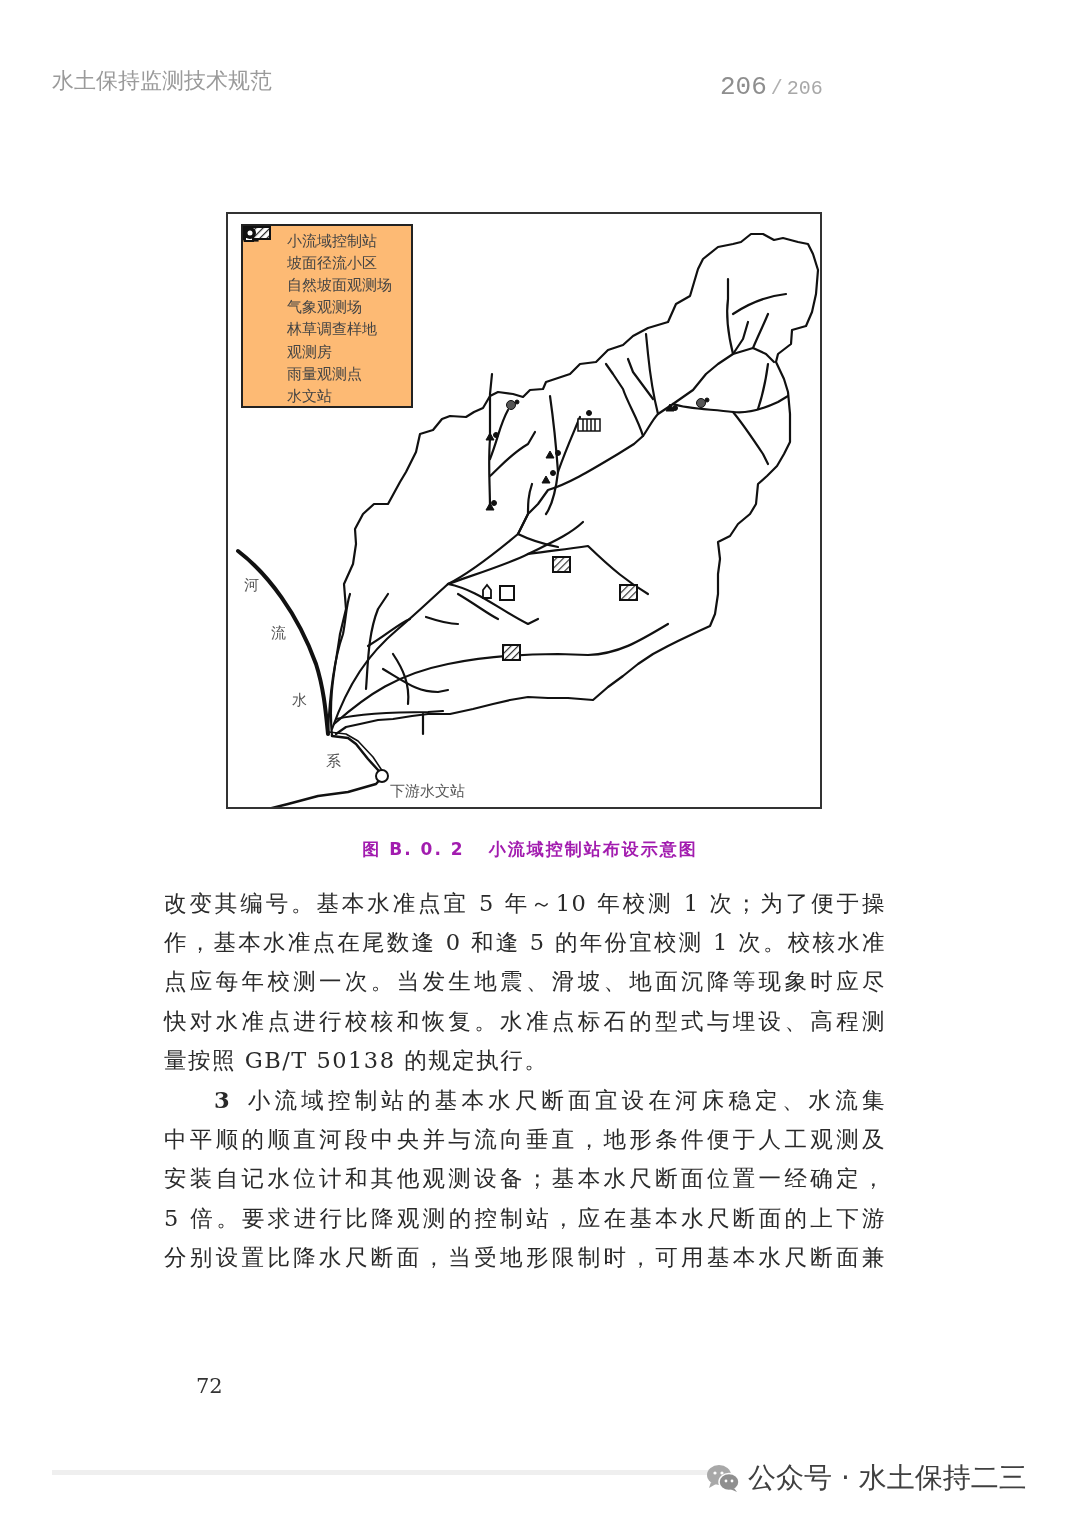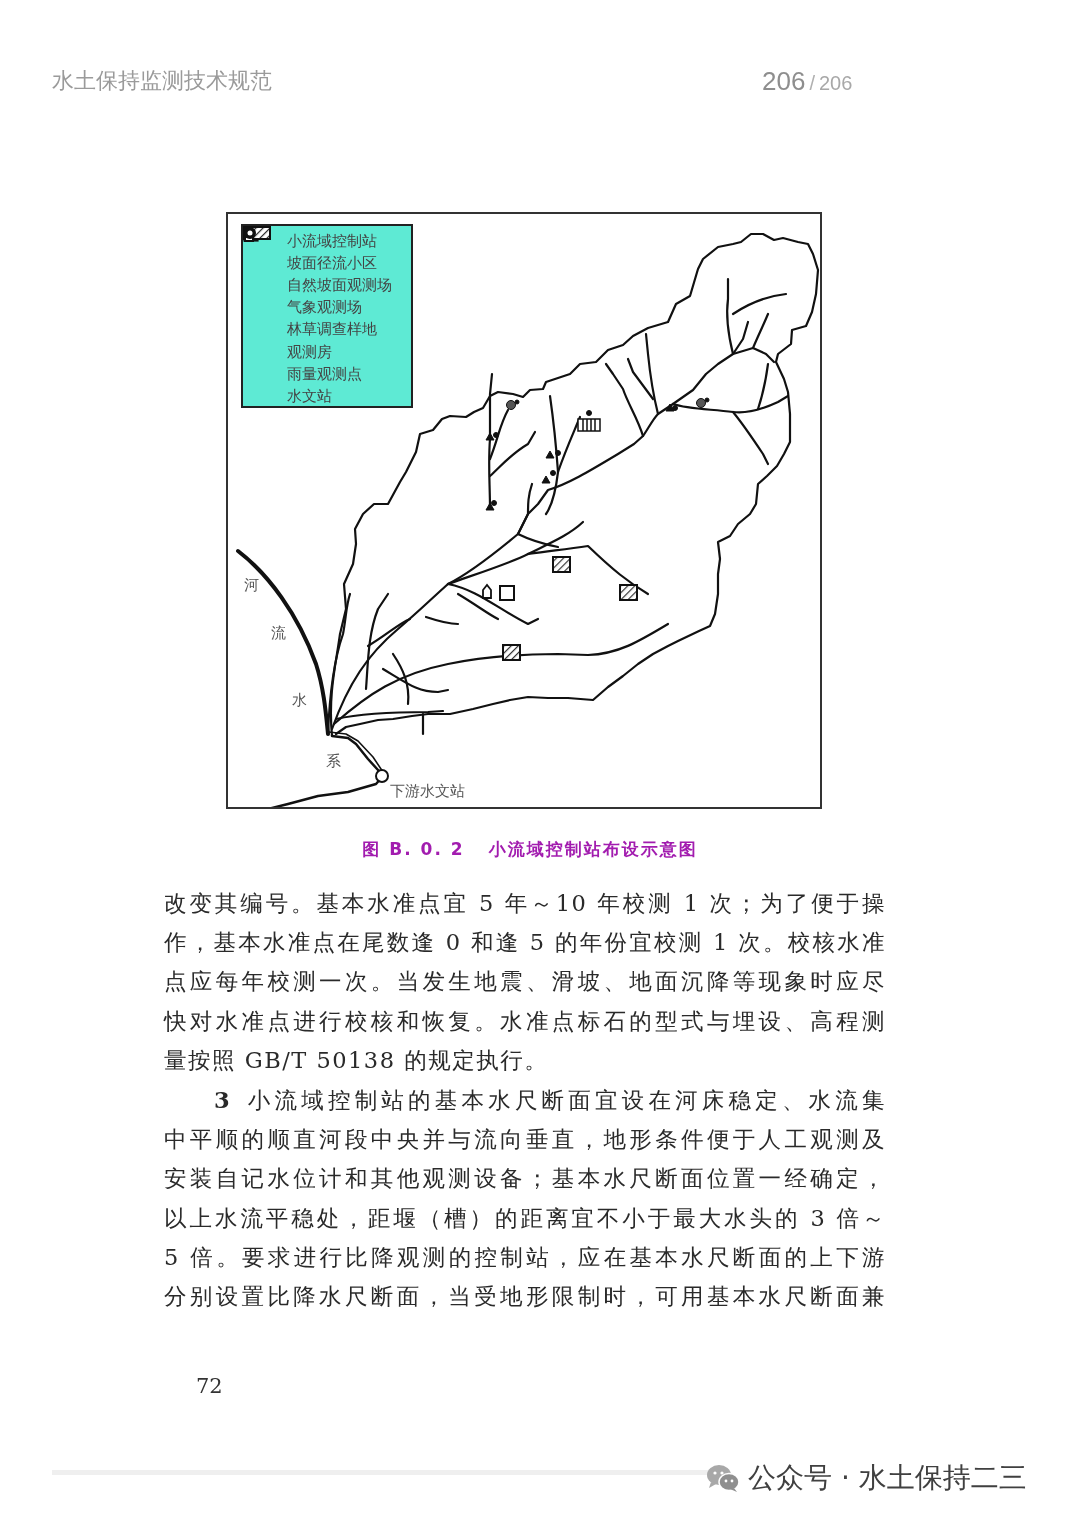--- a/index.html
+++ b/index.html
@@ -1,26 +1,26 @@
 <!DOCTYPE html>
 <html><head>
 <meta charset="utf-8">
 <style>
   html, body { margin:0; padding:0; }
   body { width:1080px; height:1527px; background:#ffffff; position:relative; overflow:hidden;
          font-family:"DejaVu Serif","Liberation Serif",serif; color:#222; }
   .hdr-title { position:absolute; left:52px; top:66px; font-family:"DejaVu Sans","Liberation Sans",sans-serif;
                font-size:22px; color:#9a9a9a; letter-spacing:0px;text-align:right; }
-  .hdr-page { position:absolute; left:720px; top:66px; font-family:Liberation Sans, sans-serif; color:#9a9a9a;margin-left:42px; }
+  .hdr-page { position:absolute; left:720px; top:72px; font-family:Liberation Mono, monospace; color:#9a9a9a; }
   .hdr-page .cur { font-size:26px; color:#8e8e8e; }
   .hdr-page .sep { font-size:20px; margin:0 4px; color:#b0b0b0; }
   .hdr-page .tot { font-size:20px; color:#a8a8a8; }
   .figure { position:absolute; left:226px; top:212px; width:596px; height:597px; border:2px solid #333; box-sizing:border-box; background:#fff; }
   .figure svg { position:absolute; left:0; top:0; }
-  .legend { position:absolute; left:13px; top:10px; width:172px; height:184px; border:2px solid #222; box-sizing:border-box; background:#5eead4; padding:4px 0 12px 6px; }
+  .legend { position:absolute; left:13px; top:10px; width:172px; height:184px; border:2px solid #222; box-sizing:border-box; background:#fdba74; padding:4px 0 12px 6px; }
   .legend-row { display:flex; align-items:center; height:22.2px; font-size:15px; color:#444; }
   .legend-sym { width:30px; display:flex; justify-content:center; align-items:center; margin-right:8px; }
   .map-label { position:absolute; font-size:15px; color:#555; }
   .caption { position:absolute; left:0; width:1060px; top:838px; text-align:center; font-size:17px; font-weight:bold; color:#a21caf;
              font-family:"DejaVu Sans","Liberation Sans",sans-serif; letter-spacing:2px; }
   .caption .num { margin-right:24px; }
   .para { position:absolute; left:164px; width:722px; font-size:22.5px; line-height:39.2px; color:#2a2a2a; text-align:justify; letter-spacing:1.5px; }
   .para .line { display:block; white-space:nowrap; text-align-last:justify; }
   .para .line.last { text-align-last:left; }
   .item-num { font-weight:bold; margin-right:14px; }
@@ -223,21 +223,20 @@
   <span class="line">作，基本水准点在尾数逢 0 和逢 5 的年份宜校测 1 次。校核水准</span>
   <span class="line">点应每年校测一次。当发生地震、滑坡、地面沉降等现象时应尽</span>
   <span class="line">快对水准点进行校核和恢复。水准点标石的型式与埋设、高程测</span>
   <span class="line last">量按照 GB/T 50138 的规定执行。</span>
 </div>
 
 <div class="para" style="top:1081px;">
   <span class="line" style="padding-left:50px;"><span class="item-num">3</span><span>小流域控制站的基本水尺断面宜设在河床稳定、水流集</span></span>
   <span class="line">中平顺的顺直河段中央并与流向垂直，地形条件便于人工观测及</span>
   <span class="line">安装自记水位计和其他观测设备；基本水尺断面位置一经确定，</span>
-  <span class="line">以上水流平稳处，距堰（槽）的距离宜不小于最大水头的 3 倍～</span>
   <span class="line">5 倍。要求进行比降观测的控制站，应在基本水尺断面的上下游</span>
   <span class="line">分别设置比降水尺断面，当受地形限制时，可用基本水尺断面兼</span>
 </div>
 
 <div class="page-num">72</div>
 <div class="footer-bar"></div>
 <div class="watermark">
   <svg class="wm-icon" viewBox="0 0 34 30">
     <ellipse cx="13" cy="12" rx="12" ry="10" fill="#a8a8a8"></ellipse>
     <path d="M5 19 L3 25 L10 21 Z" fill="#a8a8a8"></path>

